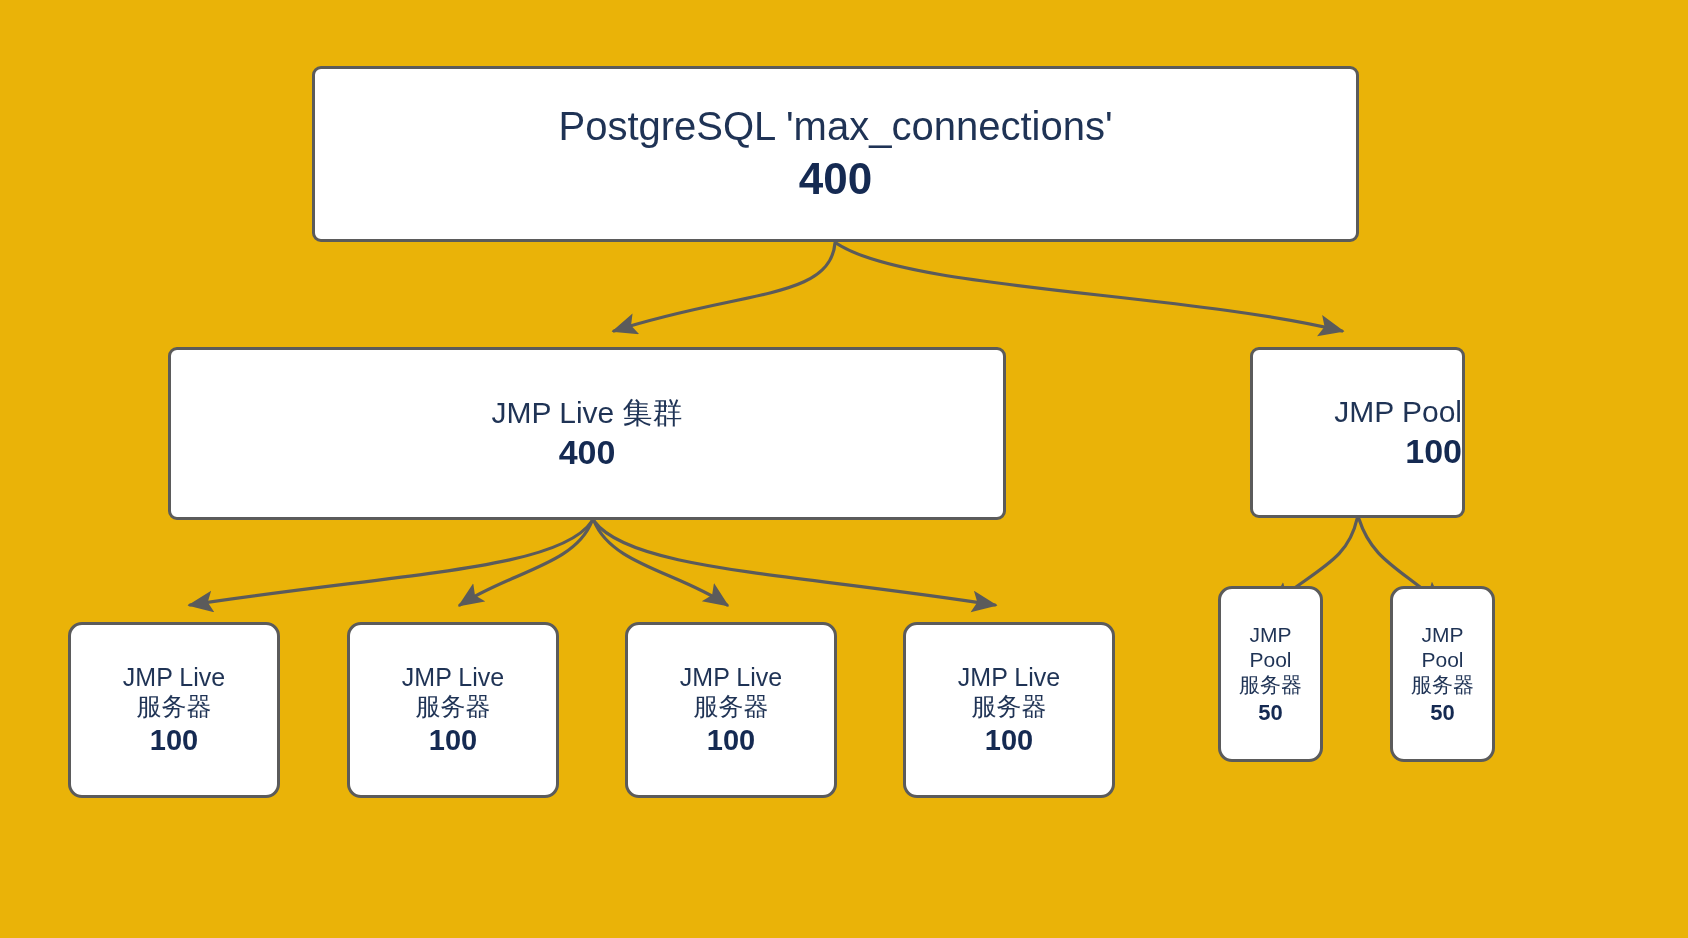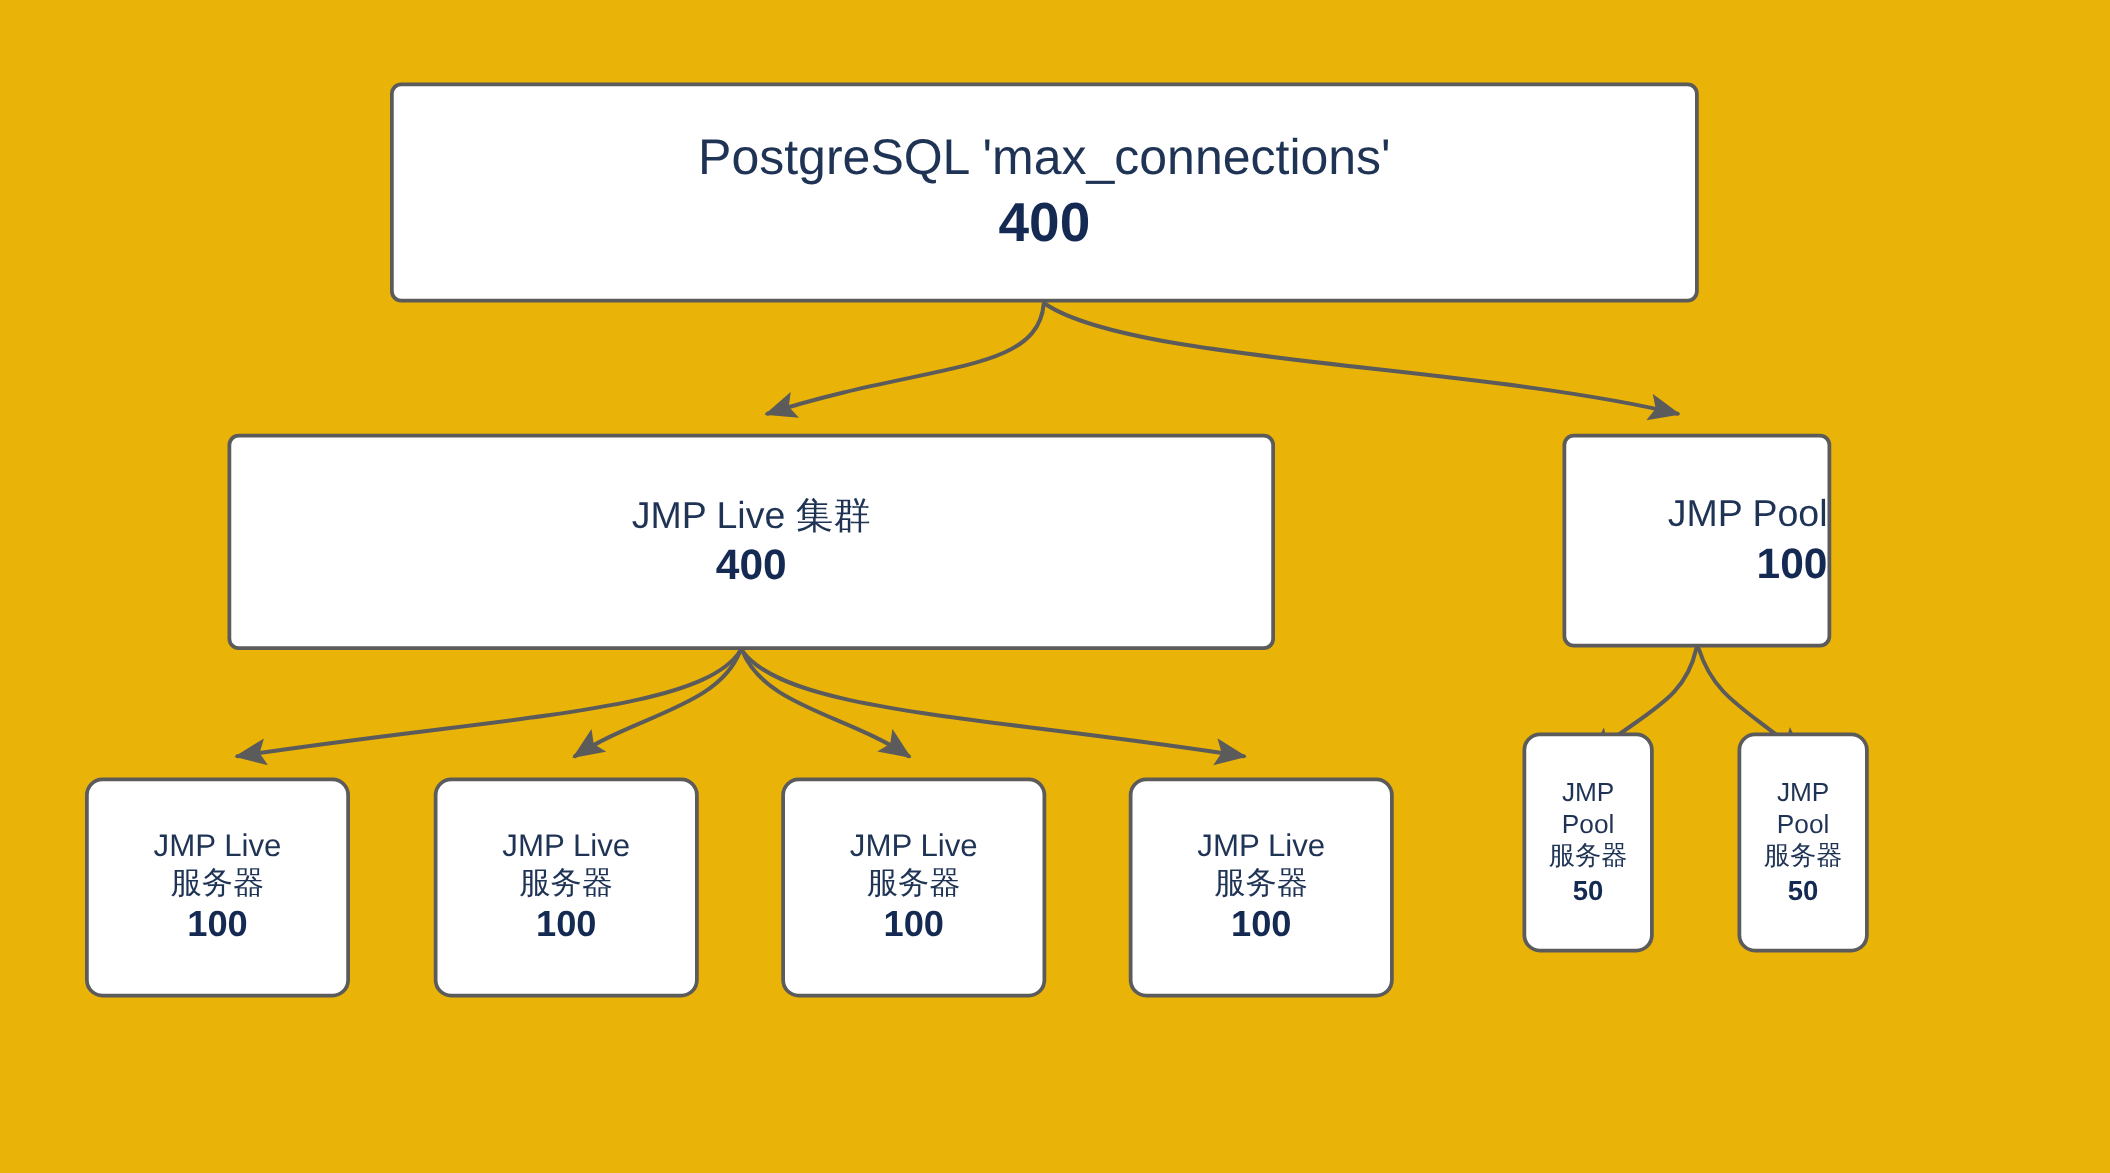--- a/index.html
+++ b/index.html
@@ -58,21 +58,21 @@
     top: 66px;
     width: 1047px;
     height: 176px;
     border-radius: 9px;
   }
   #node-root .label { font-size: 40px; }
   #node-root .value { font-size: 44px; margin-top: 4px; }
 
   
   #node-live-cluster {
-    left: 182px;
+    left: 168px;
     top: 347px;
     width: 838px;
     height: 173px;
     border-radius: 9px;
   }
   #node-live-cluster .label { font-size: 30px; }
   #node-live-cluster .value { font-size: 34px; margin-top: 3px; }
 
   #node-pool {
     left: 1250px;

